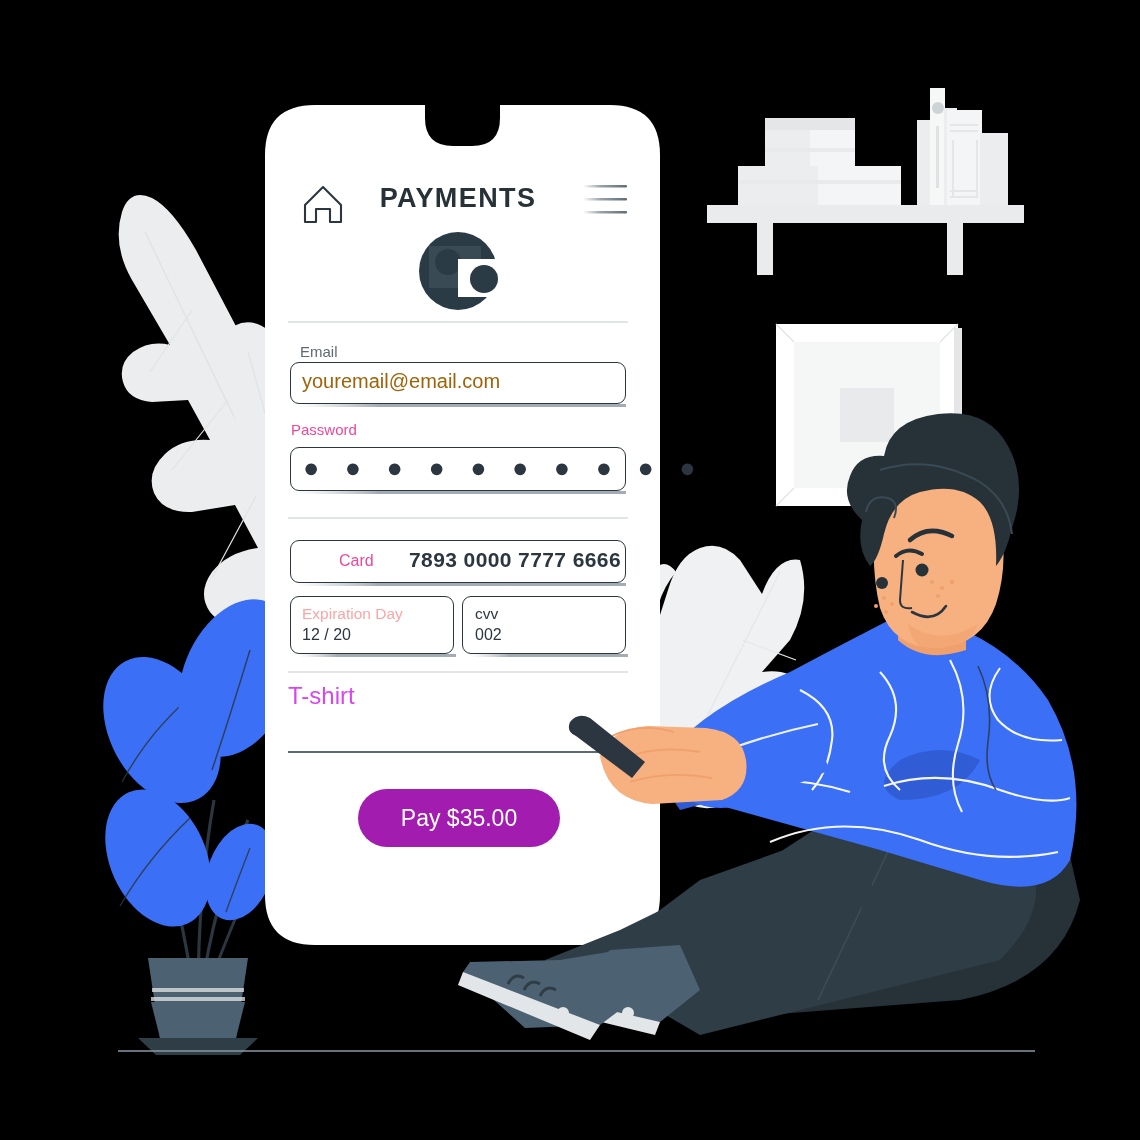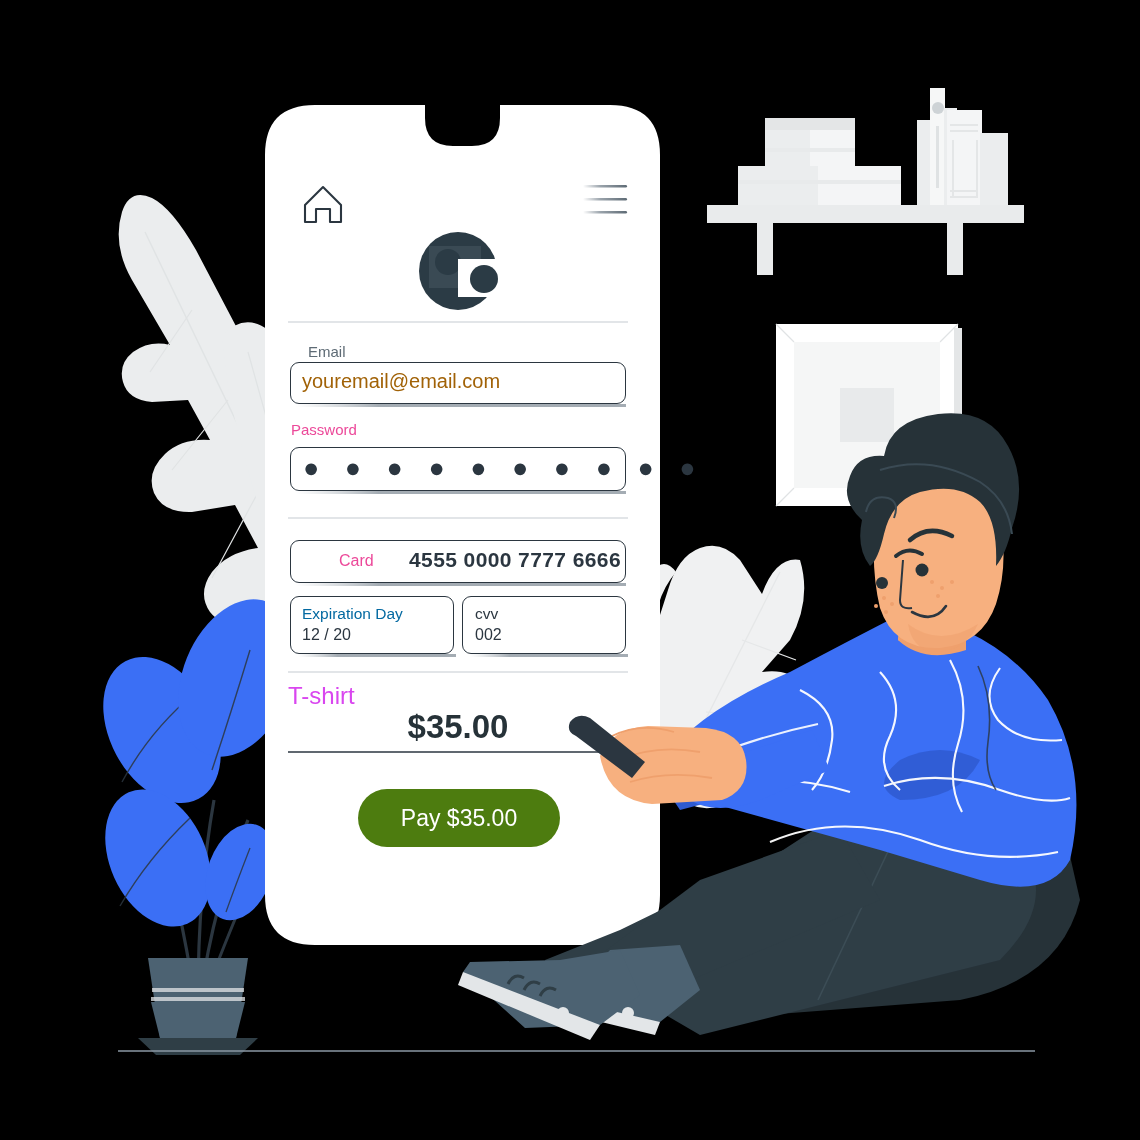--- a/index.html
+++ b/index.html
@@ -9,54 +9,54 @@
   #stage svg{position:absolute;top:0;left:0;}
 
   
   .ui{position:absolute;z-index:40;}
   .ui-text{color:#2b3640;}
 
   #phone-title{
     left:288px; top:183px; width:340px; text-align:center;
     font-size:27px; font-weight:700; letter-spacing:1.4px; color:#263238;
   }
-  #label-email{left:308px; top:343px; font-size:15px; color:#5e6b75;}
+  #label-email{left:300px; top:343px; font-size:15px; color:#5e6b75;}
   #label-password{left:291px; top:421px; font-size:15px; color:#ec4899;}
 
   .field-box{
     position:absolute; z-index:40; box-sizing:border-box;
     border:1.6px solid #2b3640; border-radius:9px; background:#fff;
   }
   #field-email{left:290px; top:362px; width:336px; height:42px;}
   #field-password{left:290px; top:447px; width:336px; height:44px;}
   #field-card{left:290px; top:540px; width:336px; height:43px;}
   #field-exp{left:290px; top:596px; width:164px; height:58px;}
   #field-cvv{left:462px; top:596px; width:164px; height:58px;}
 
   #val-email{left:302px; top:370px; font-size:20px; color:#a16207;}
   #dots{left:303px; top:455px; font-size:27px; letter-spacing:9px; color:#2b3640; line-height:27px;}
 
   #card-label{left:339px; top:552px; font-size:16px; color:#ec4899;}
   #card-number{left:409px; top:548px; font-size:21px; font-weight:700;
                letter-spacing:.4px; color:#2b3640;}
 
-  #exp-label{left:302px; top:605px; font-size:15.5px; color:#0369a1;}
+  #exp-label{left:302px; top:605px; font-size:15.5px; color:#fca5a5;}
   #exp-value{left:302px; top:626px; font-size:16px; color:#2b3640;}
   #cvv-label{left:475px; top:605px; font-size:15.5px; color:#2b3640;}
   #cvv-value{left:475px; top:626px; font-size:16px; color:#2b3640;}
 
   #product-name{left:288px; top:682px; width:340px; text-align:left;
                 font-size:24px; color:#d946ef;}
   #product-price{left:288px; top:708px; width:340px; text-align:center;
                  font-size:33px; font-weight:700; color:#263238;}
 
   #pay-button{
     position:absolute; z-index:41; left:358px; top:789px;
     width:202px; height:58px; border-radius:29px; border:none;
-    background:#4d7c0f; color:#fff; font-size:23px;
+    background:#a21caf; color:#fff; font-size:23px;
     font-family:"Liberation Sans", sans-serif; cursor:pointer;
     display:flex; align-items:center; justify-content:center;
   }
 
   .icon-hit{position:absolute;z-index:45;cursor:pointer;}
   #home-icon-hit{left:300px; top:182px; width:46px; height:42px;}
   #menu-icon-hit{left:578px; top:178px; width:56px; height:42px;}
   #logo-hit{left:419px; top:232px; width:78px; height:78px;}
 </style>
 </head>
@@ -326,43 +326,43 @@
       <path d="M618 760 Q656 744 700 752" stroke="#efa06d" stroke-width="1.8" fill="none"></path>
       <path d="M630 782 Q668 770 712 778" stroke="#efa06d" stroke-width="1.8" fill="none"></path>
     </g>
 
     <path d="M570 722 Q578 712 590 718 L645 762 L632 778 L576 736 Q566 732 570 722 Z" fill="#2b3640"></path>
   </g>
 
   <line x1="118" y1="1051" x2="1035" y2="1051" stroke="#8b99a5" stroke-width="1.6"></line>
 </svg>
 
+<div class="ui ui-text" id="phone-title">PAYMENTS</div>
 
 <div class="icon-hit" id="home-icon-hit"></div>
 <div class="icon-hit" id="menu-icon-hit"></div>
 <div class="icon-hit" id="logo-hit"></div>
 
 <div class="ui" id="label-email">Email</div>
 <div class="field-box" id="field-email"></div>
 <div class="ui" id="val-email">youremail@email.com</div>
 
 <div class="ui" id="label-password">Password</div>
 <div class="field-box" id="field-password"></div>
 <div class="ui" id="dots">● ● ● ● ● ● ● ● ● ●</div>
 
 <div class="field-box" id="field-card"></div>
 <div class="ui" id="card-label">Card</div>
-<div class="ui" id="card-number">4555 0000 7777 6666</div>
+<div class="ui" id="card-number">7893 0000 7777 6666</div>
 
 <div class="field-box" id="field-exp"></div>
 <div class="ui" id="exp-label">Expiration Day</div>
 <div class="ui" id="exp-value">12 / 20</div>
 
 <div class="field-box" id="field-cvv"></div>
 <div class="ui" id="cvv-label">cvv</div>
 <div class="ui" id="cvv-value">002</div>
 
 <div class="ui" id="product-name">T-shirt</div>
-<div class="ui" id="product-price">$35.00</div>
 
 <button id="pay-button">Pay $35.00</button>
 
 </div>
 
 </body></html>

